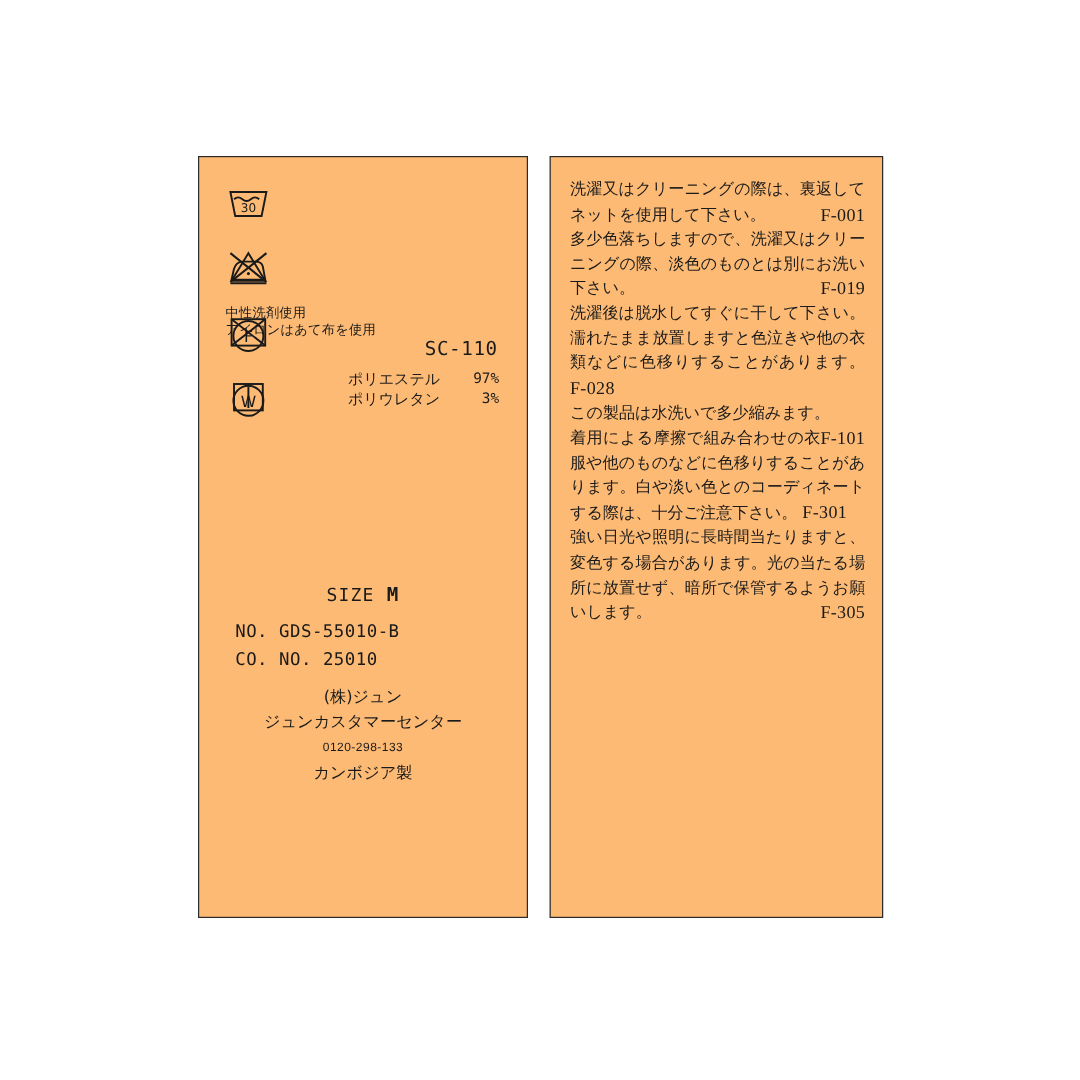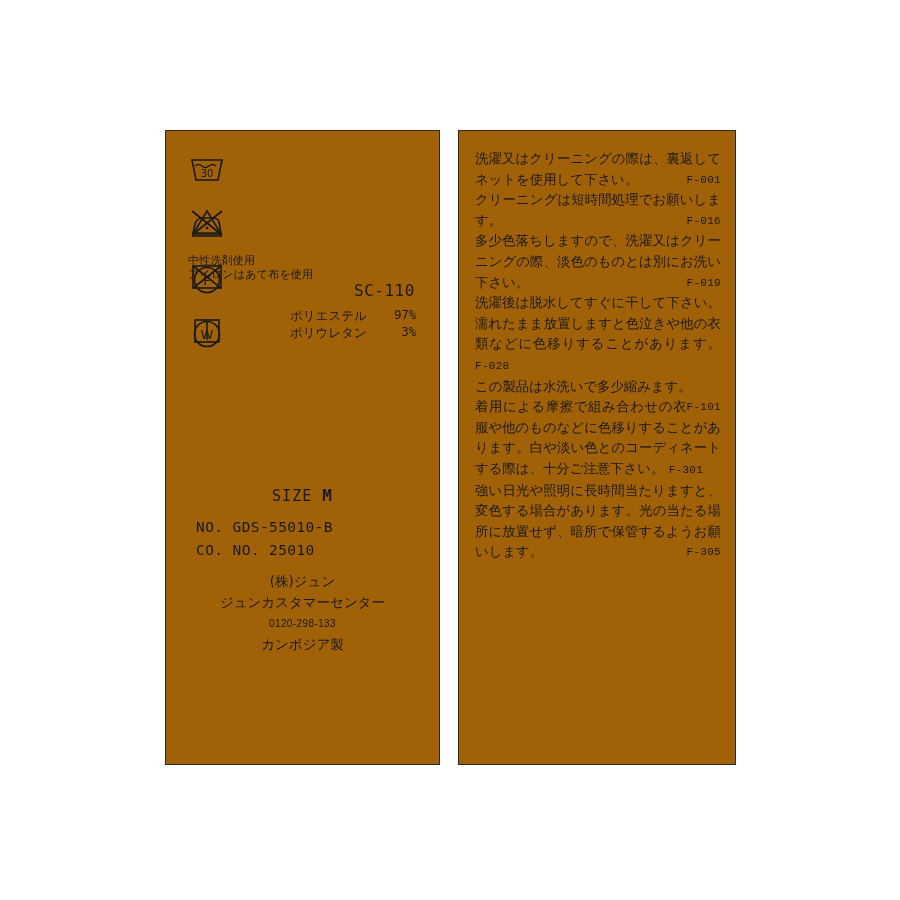--- a/index.html
+++ b/index.html
@@ -14,21 +14,21 @@
     background: #ffffff;
     font-family: "Liberation Sans", sans-serif;
     color: #1a1a1a;
     overflow: hidden;
   }
 
   
   .label-panel {
     position: absolute;
     border: 1px solid #2b2b2b;
-    background: #a16207;
+    background: #fdba74;
     box-sizing: border-box;
   }
   #left-panel {
     left: 165px;
     top: 130px;
     width: 275px;
     height: 635px;
   }
   #right-panel {
     left: 458px;
@@ -141,22 +141,22 @@
     font-family: "DejaVu Sans", sans-serif;
     font-size: 13.4px;
     line-height: 20.6px;
     color: #1a1a1a;
     text-align: justify;
   }
   .care-text p {
     margin: 0;
   }
   .care-code {
-    font-family: Liberation Mono, monospace;
-    font-size: 11px;
+    font-family: Liberation Serif, serif;
+    font-size: 15px;
     letter-spacing: 0.3px;
   }
   .care-para {
     position: relative;
   }
   .code-right {
     float: right;
   }
 </style>
 </head>
@@ -269,24 +269,20 @@
   </div>
 
   <div class="label-panel" id="right-panel">
     <div class="care-text">
 
       <p class="care-para">
         <span>洗濯又はクリーニングの際は、裏返してネットを使用して下さい。</span>
         <span class="care-code code-right">F-001</span>
       </p>
 
-      <p class="care-para">
-        <span>クリーニングは短時間処理でお願いします。</span>
-        <span class="care-code code-right">F-016</span>
-      </p>
 
       <p class="care-para">
         <span>多少色落ちしますので、洗濯又はクリーニングの際、淡色のものとは別にお洗い下さい。</span>
         <span class="care-code code-right">F-019</span>
       </p>
 
       <p class="care-para">
         <span>洗濯後は脱水してすぐに干して下さい。濡れたまま放置しますと色泣きや他の衣類などに色移りすることがあります。</span>
         <span class="care-code">F-028</span>
       </p>

